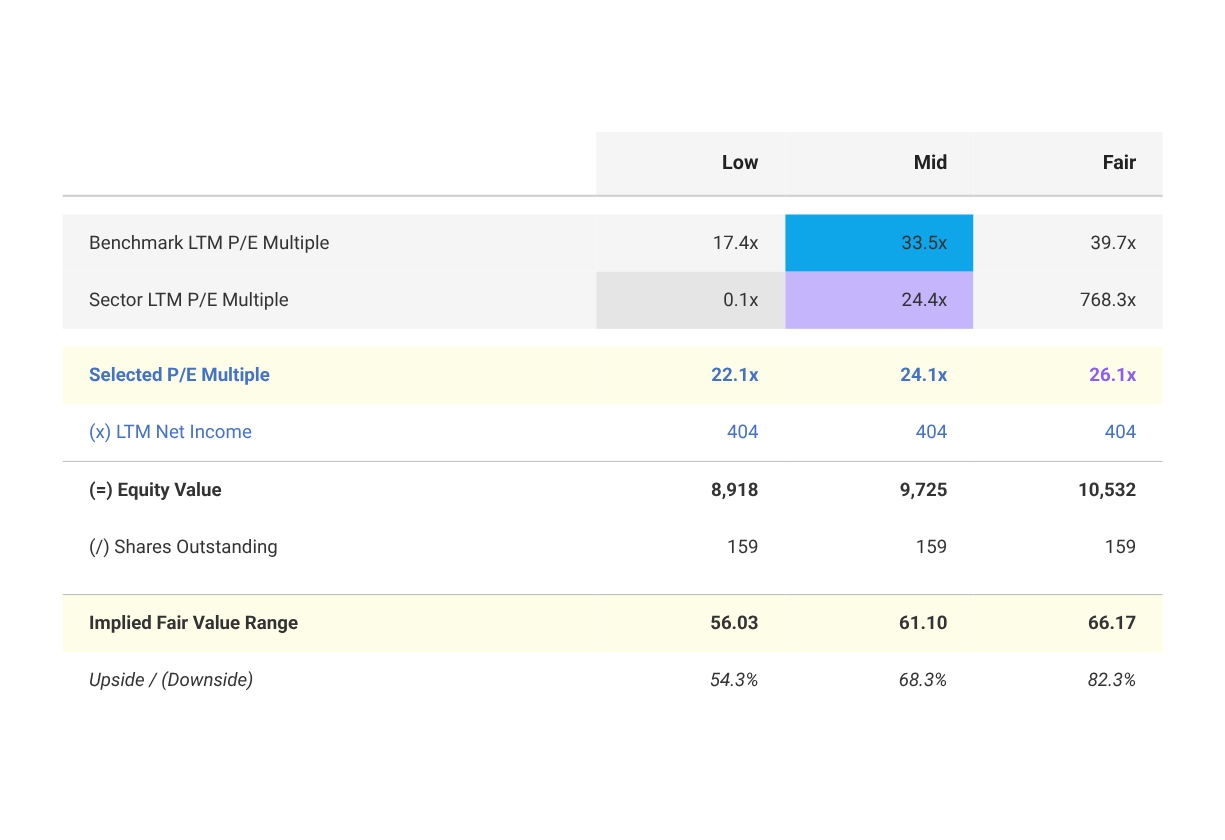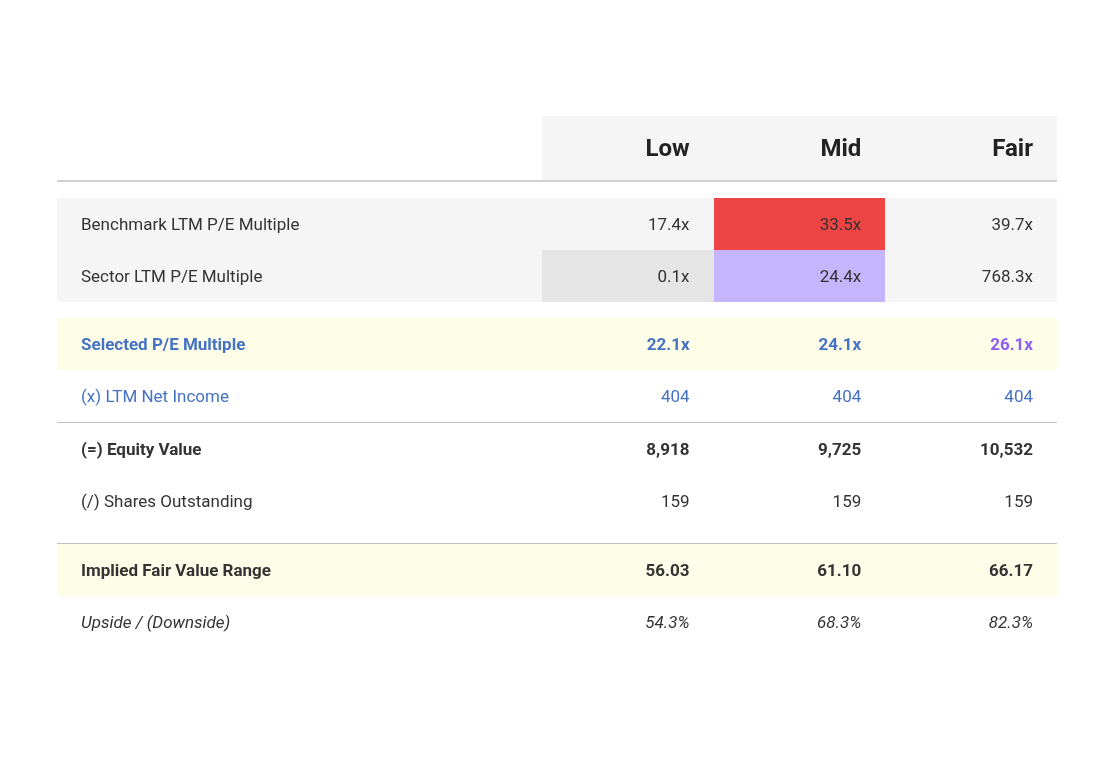--- a/index.html
+++ b/index.html
@@ -25,21 +25,21 @@
 
     table {
       width: 100%;
       border-collapse: collapse;
       font-size: 17px;
       color: #333;
     }
 
     thead th {
       font-weight: 700;
-      font-size: 24px;
+      font-size: 18px;
       padding: 18px 24px;
       text-align: right;
       border-bottom: 2px solid #d0d0d0;
       background: #ffffff;
       color: #222;
     }
 
     thead th:first-child {
       text-align: left;
     }
@@ -104,21 +104,21 @@
     <tbody id="table-body">
     <tr class="spacer-row">
           <td></td>
           <td></td>
           <td></td>
           <td></td>
         </tr>
         <tr class="row-shaded">
           <td>Benchmark LTM P/E Multiple</td>
           <td style="background-color: rgb(245, 245, 245);">17.4x</td>
-          <td style="background-color: #ef4444; text-align: right;">33.5x</td>
+          <td style="background-color: #0ea5e9; text-align: right;">33.5x</td>
           <td style="background-color: rgb(245, 245, 245);">39.7x</td>
         </tr>
         <tr class="row-shaded">
           <td>Sector LTM P/E Multiple</td>
           <td style="background-color: #e5e5e5;">0.1x</td>
           <td style="background-color: #c4b5fd;">24.4x</td>
           <td style="background-color: rgb(245, 245, 245);">768.3x</td>
         </tr>
         <tr class="spacer-row">
           <td></td>

